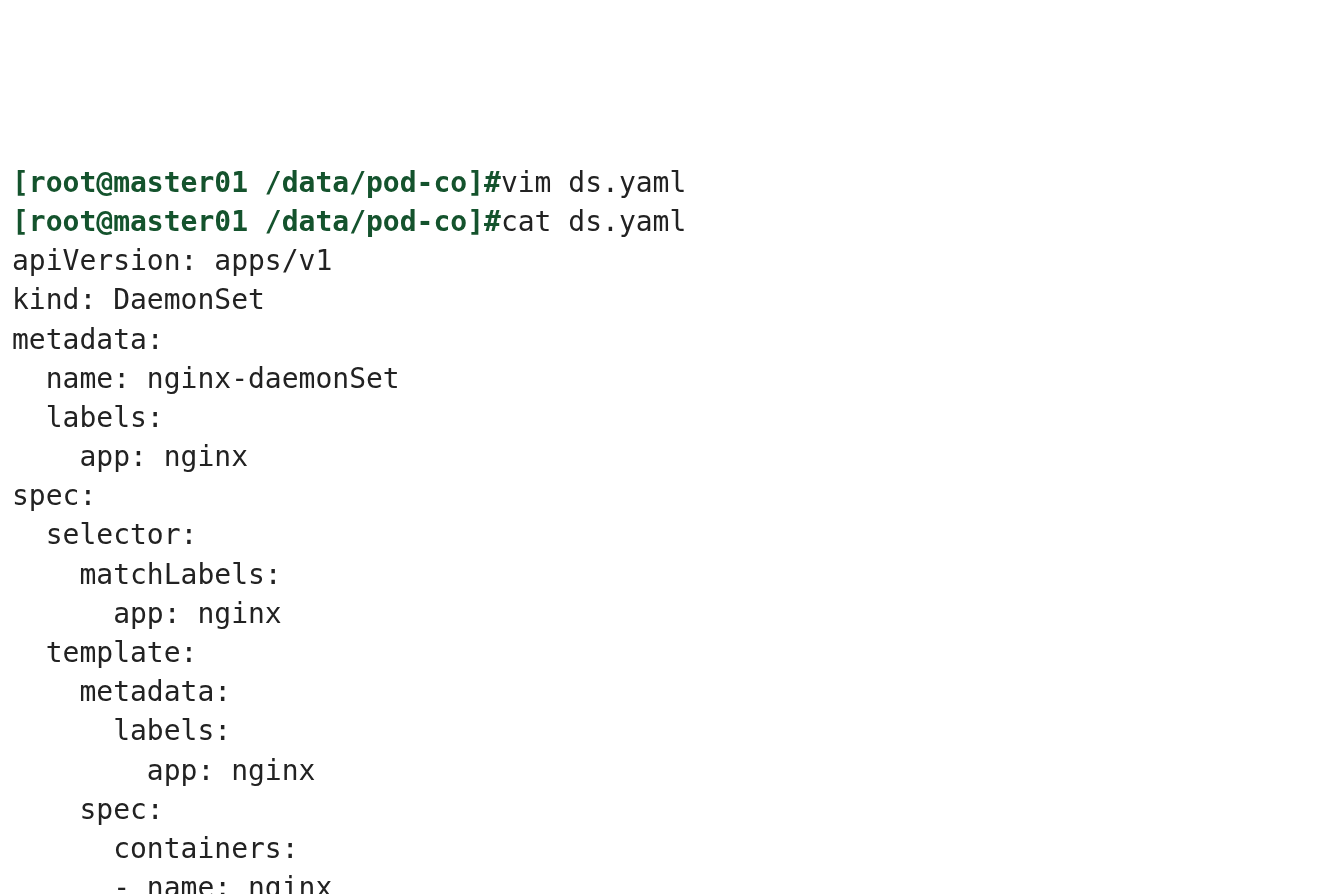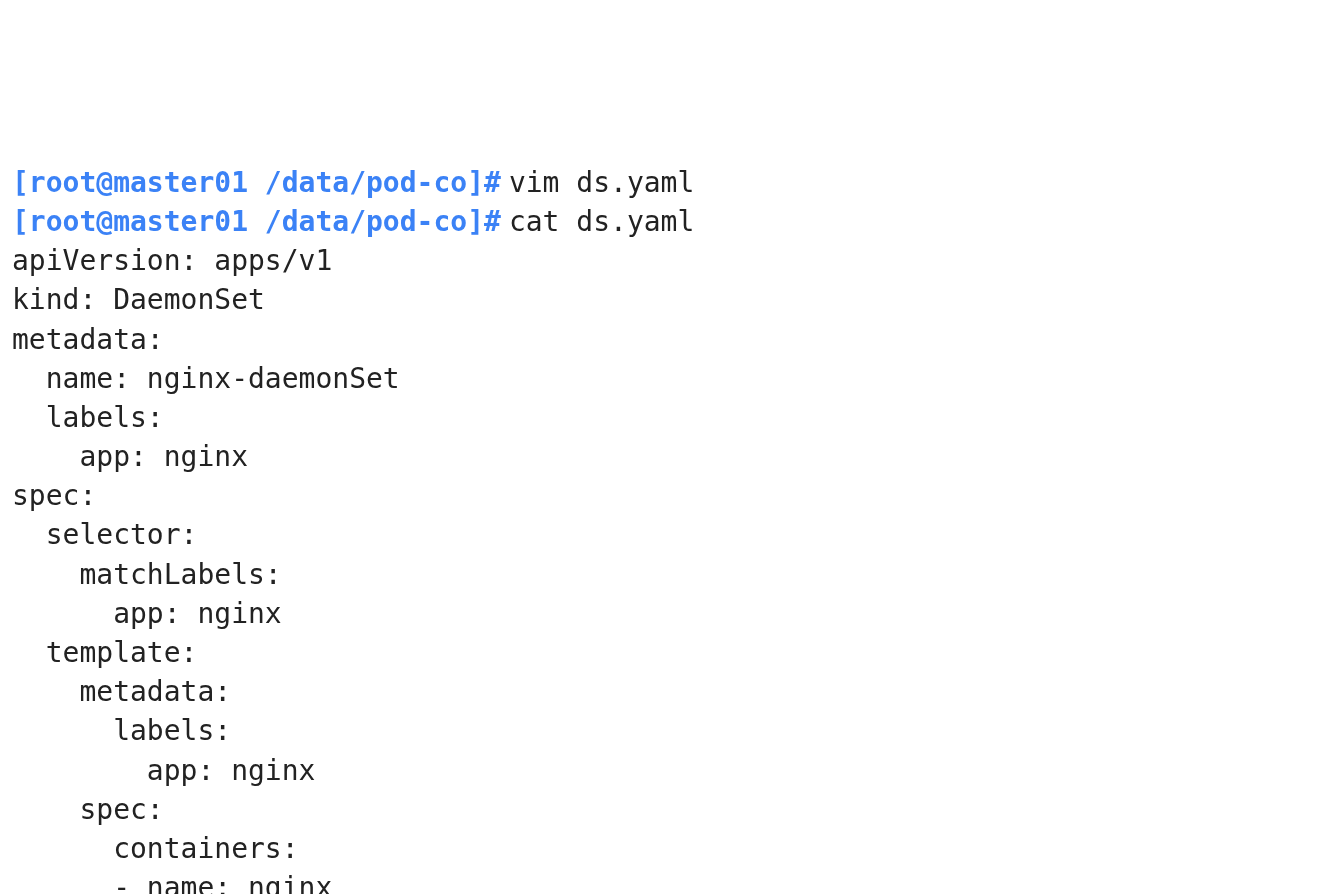--- a/index.html
+++ b/index.html
@@ -6,27 +6,26 @@
       margin: 0;
       padding: 6px 12px;
       font-family: "DejaVu Sans Mono", "Liberation Mono", Consolas, monospace;
       font-size: 28px;
       line-height: 1.4;
       background: #ffffff;
       color: #222222;
       white-space: pre;
     }
     .prompt {
-      color: #3b82f6;
+      color: #14532d;
       font-weight: bold;
     }
     .cmd {
       color: #222222;
       font-weight: normal;
-      margin-left: 8px;
     }
     .line {
       display: block;
     }
   </style>
 </head>
 <body>
 
 
 

